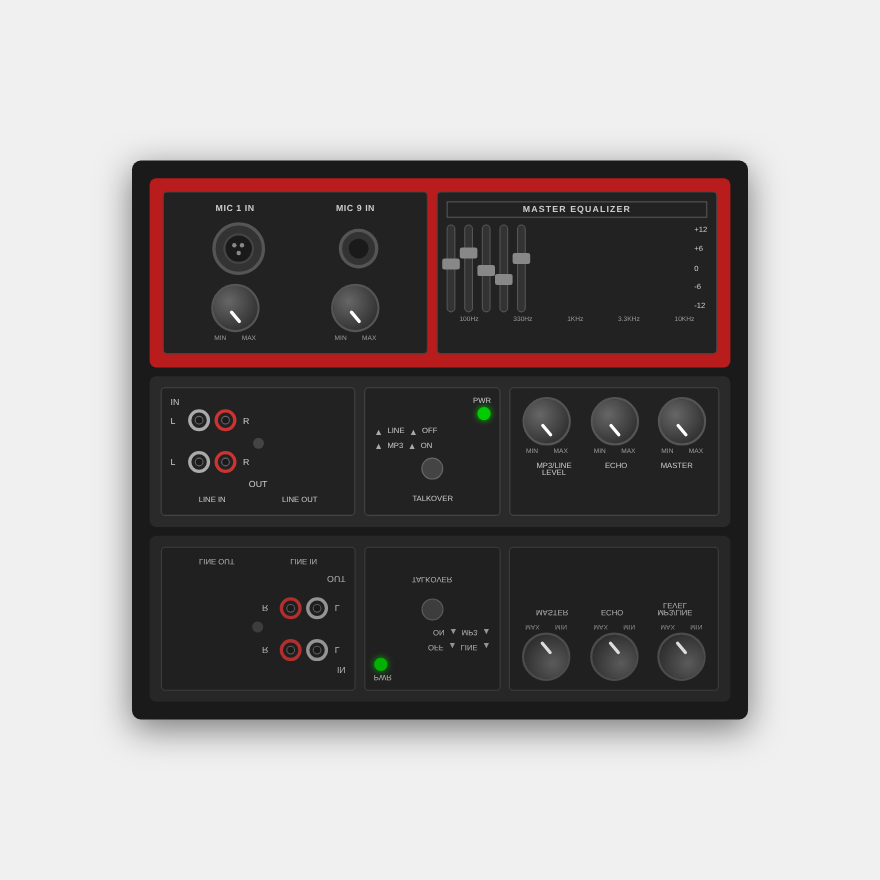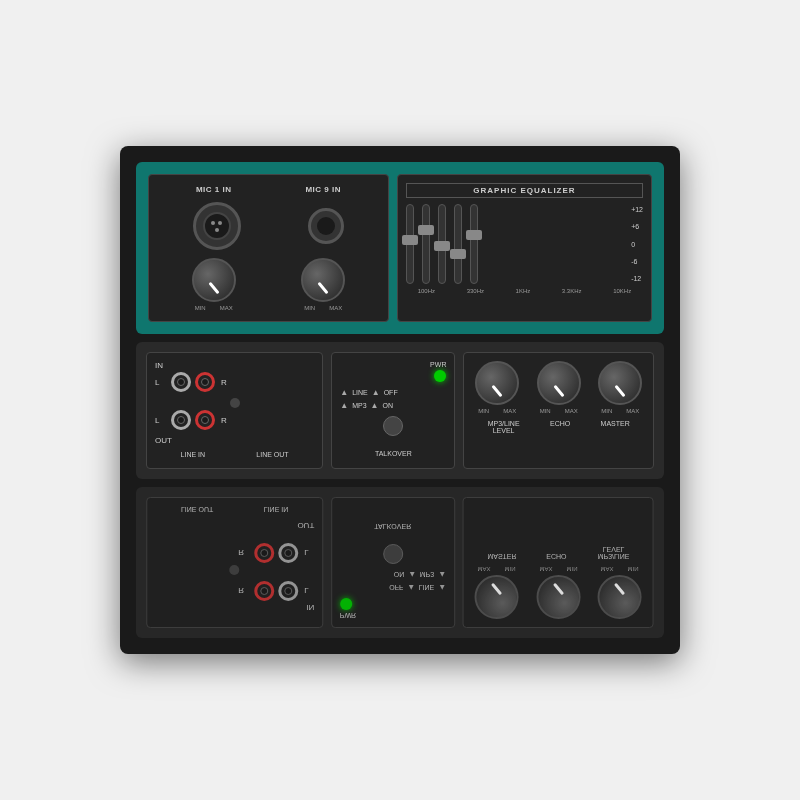--- a/index.html
+++ b/index.html
@@ -17,21 +17,21 @@
     .device-container {
       width: 560px;
       background: #1a1a1a;
       border-radius: 8px;
       padding: 16px;
       box-shadow: 0 8px 32px rgba(0,0,0,0.5);
     }
 
     
     .top-panel {
-      background: #0f766e;
+      background: #b91c1c;
       border-radius: 6px;
       padding: 12px;
       margin-bottom: 8px;
       display: flex;
       gap: 8px;
     }
 
     .mic-inputs-section {
       background: #222;
       border-radius: 4px;
@@ -317,21 +317,21 @@
       width: 10px;
       height: 10px;
       background: #444;
       border-radius: 50%;
       margin: 2px auto;
     }
 
     .out-label {
       font-size: 8px;
       color: #ccc;
-      text-align: left;
+      text-align: center;
       margin-top: 2px;
     }
 
     .line-bottom-labels {
       display: flex;
       justify-content: space-around;
       margin-top: 6px;
     }
 
     .bottom-label {
@@ -497,21 +497,21 @@
           <div class="knob knob-large knob-rotate-left"></div>
           <div class="knob-min-max">
             <span>MIN</span>
             <span>MAX</span>
           </div>
         </div>
       </div>
     </div>
 
     <div class="eq-section">
-      <div class="eq-title">GRAPHIC EQUALIZER</div>
+      <div class="eq-title">MASTER EQUALIZER</div>
       <div class="eq-sliders-area">
         <div class="eq-sliders">
           <div class="eq-slider-track">
             <div class="slider-track">
               <div class="slider-thumb" style="top:30px"></div>
             </div>
           </div>
           <div class="eq-slider-track">
             <div class="slider-track">
               <div class="slider-thumb" style="top:20px"></div>

